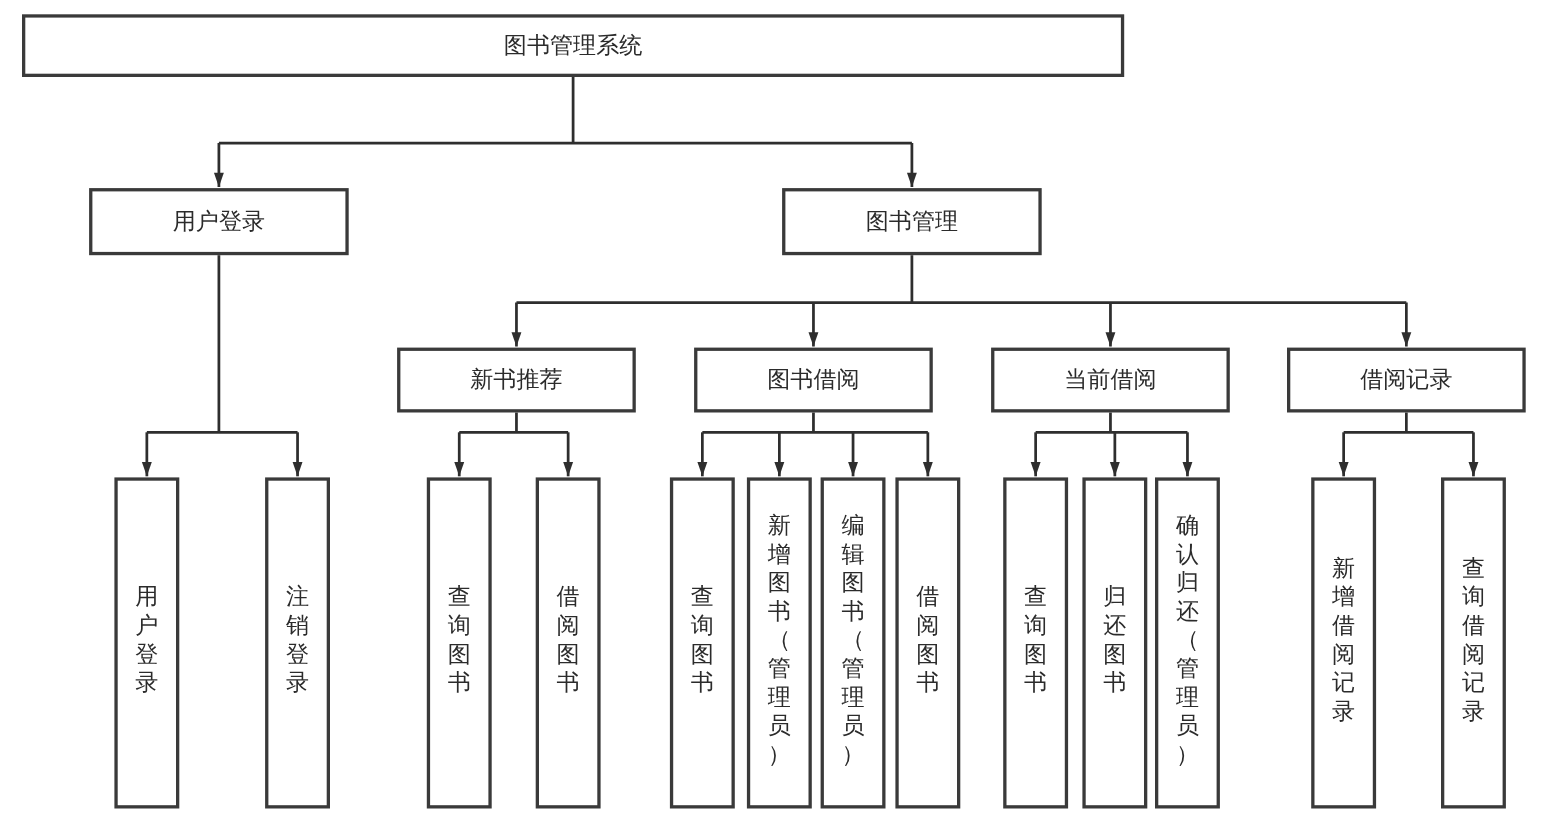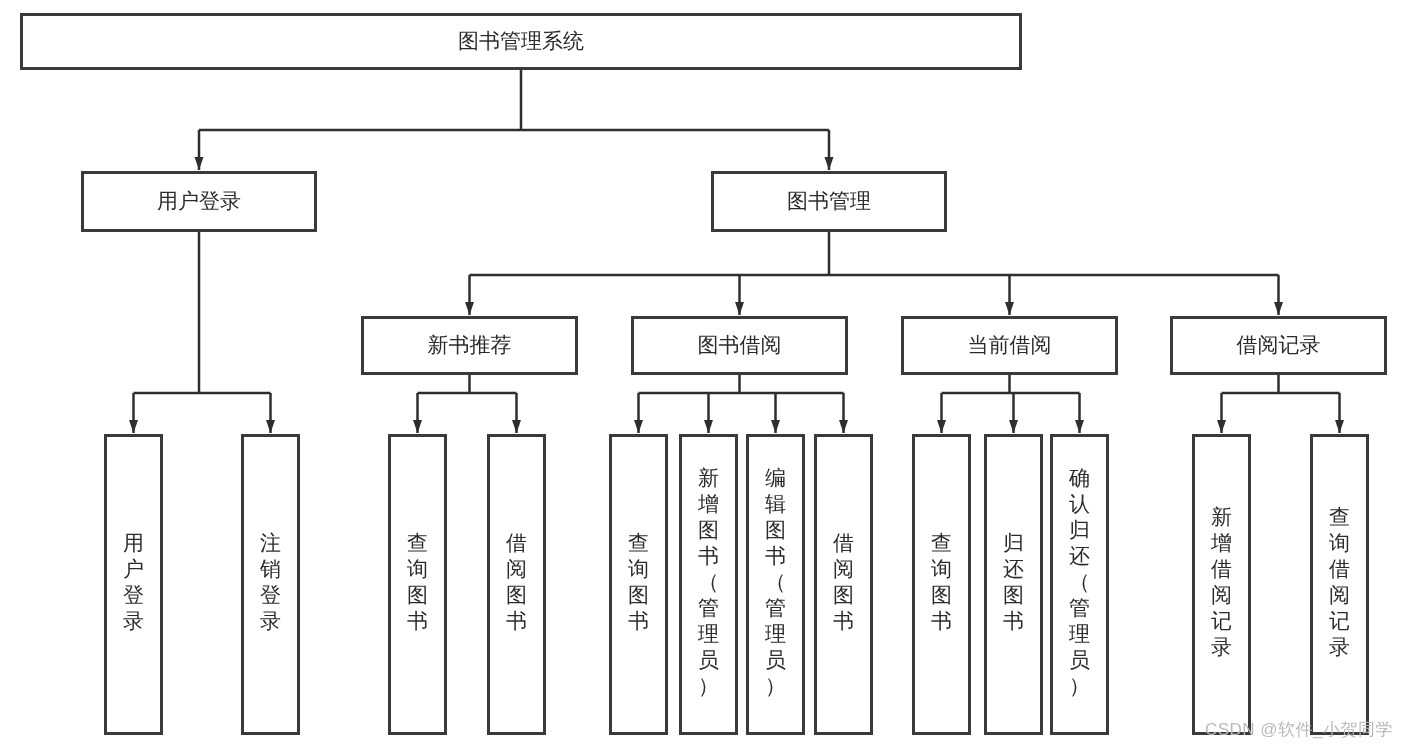--- a/index.html
+++ b/index.html
@@ -216,14 +216,13 @@
         <g>
           <rect x="1193.5" y="435.5" width="56" height="298" class="node-box"></rect>
           <text x="1221.5" class="node-label-v"><tspan x="1221.5" y="523.5">新</tspan><tspan x="1221.5" y="549.5">增</tspan><tspan x="1221.5" y="575.5">借</tspan><tspan x="1221.5" y="601.5">阅</tspan><tspan x="1221.5" y="627.5">记</tspan><tspan x="1221.5" y="653.5">录</tspan></text>
         </g>
         <g>
           <rect x="1311.5" y="435.5" width="56" height="298" class="node-box"></rect>
           <text x="1339.5" class="node-label-v"><tspan x="1339.5" y="523.5">查</tspan><tspan x="1339.5" y="549.5">询</tspan><tspan x="1339.5" y="575.5">借</tspan><tspan x="1339.5" y="601.5">阅</tspan><tspan x="1339.5" y="627.5">记</tspan><tspan x="1339.5" y="653.5">录</tspan></text>
         </g>
       </g>
   </svg>
-  <div class="watermark">CSDN @软件_小贺同学</div>
 </div>
 
 </body></html>

